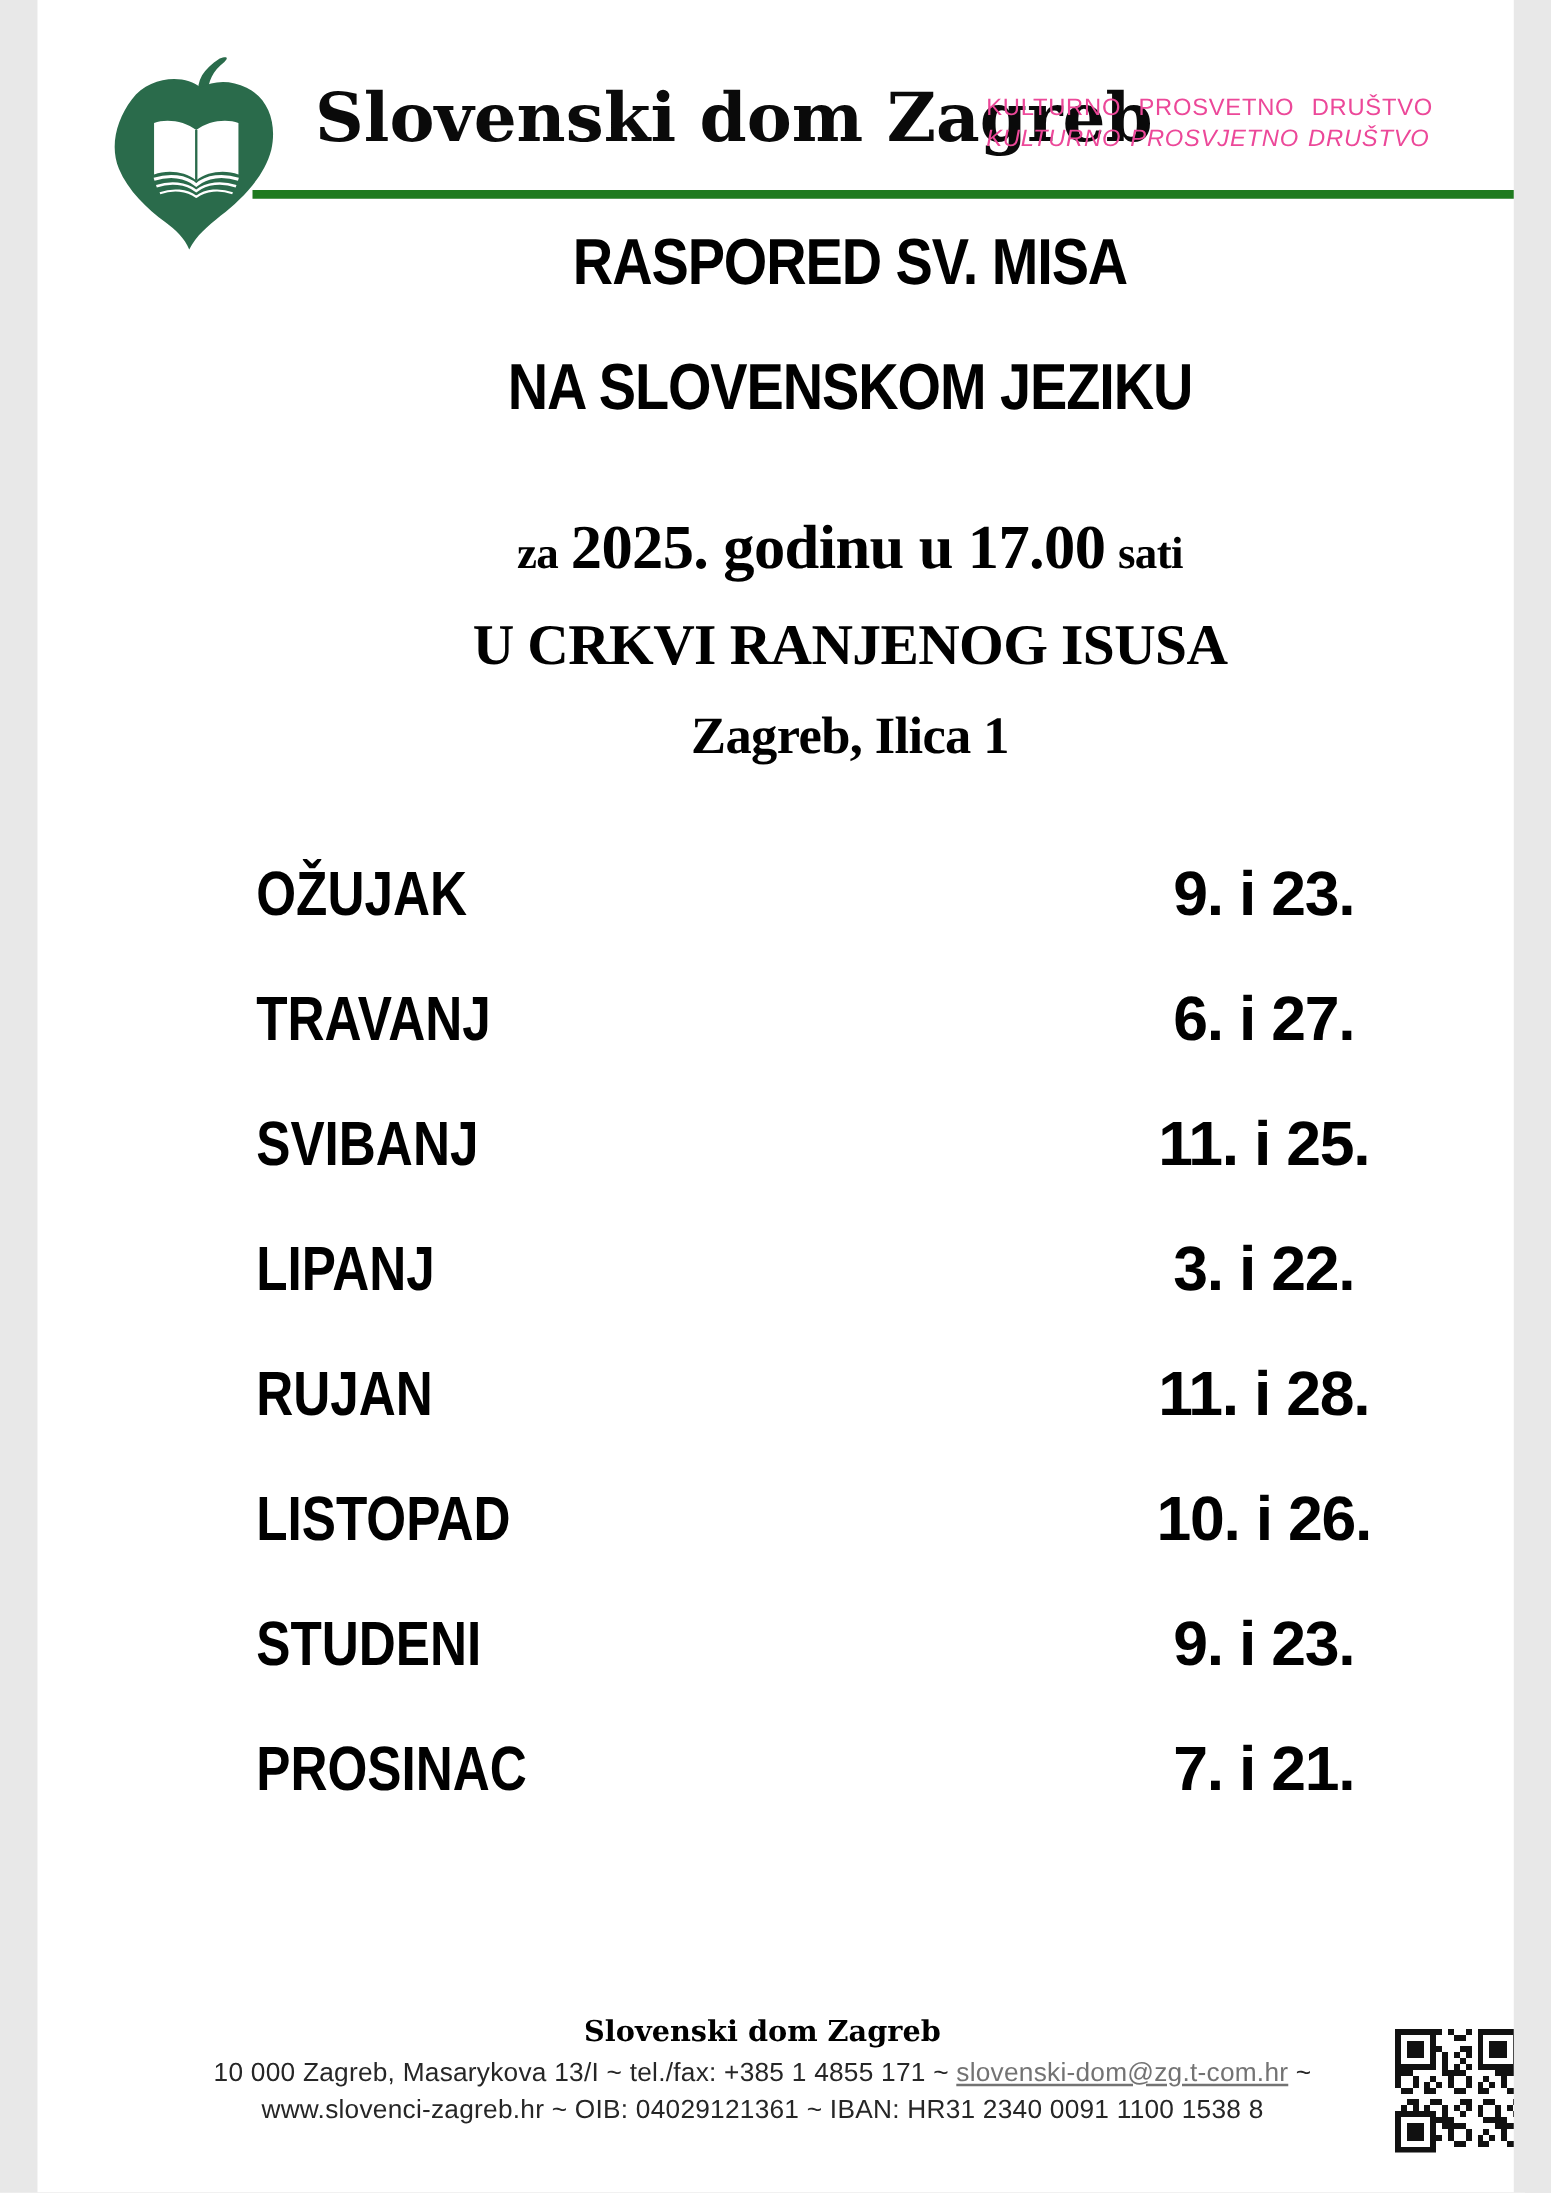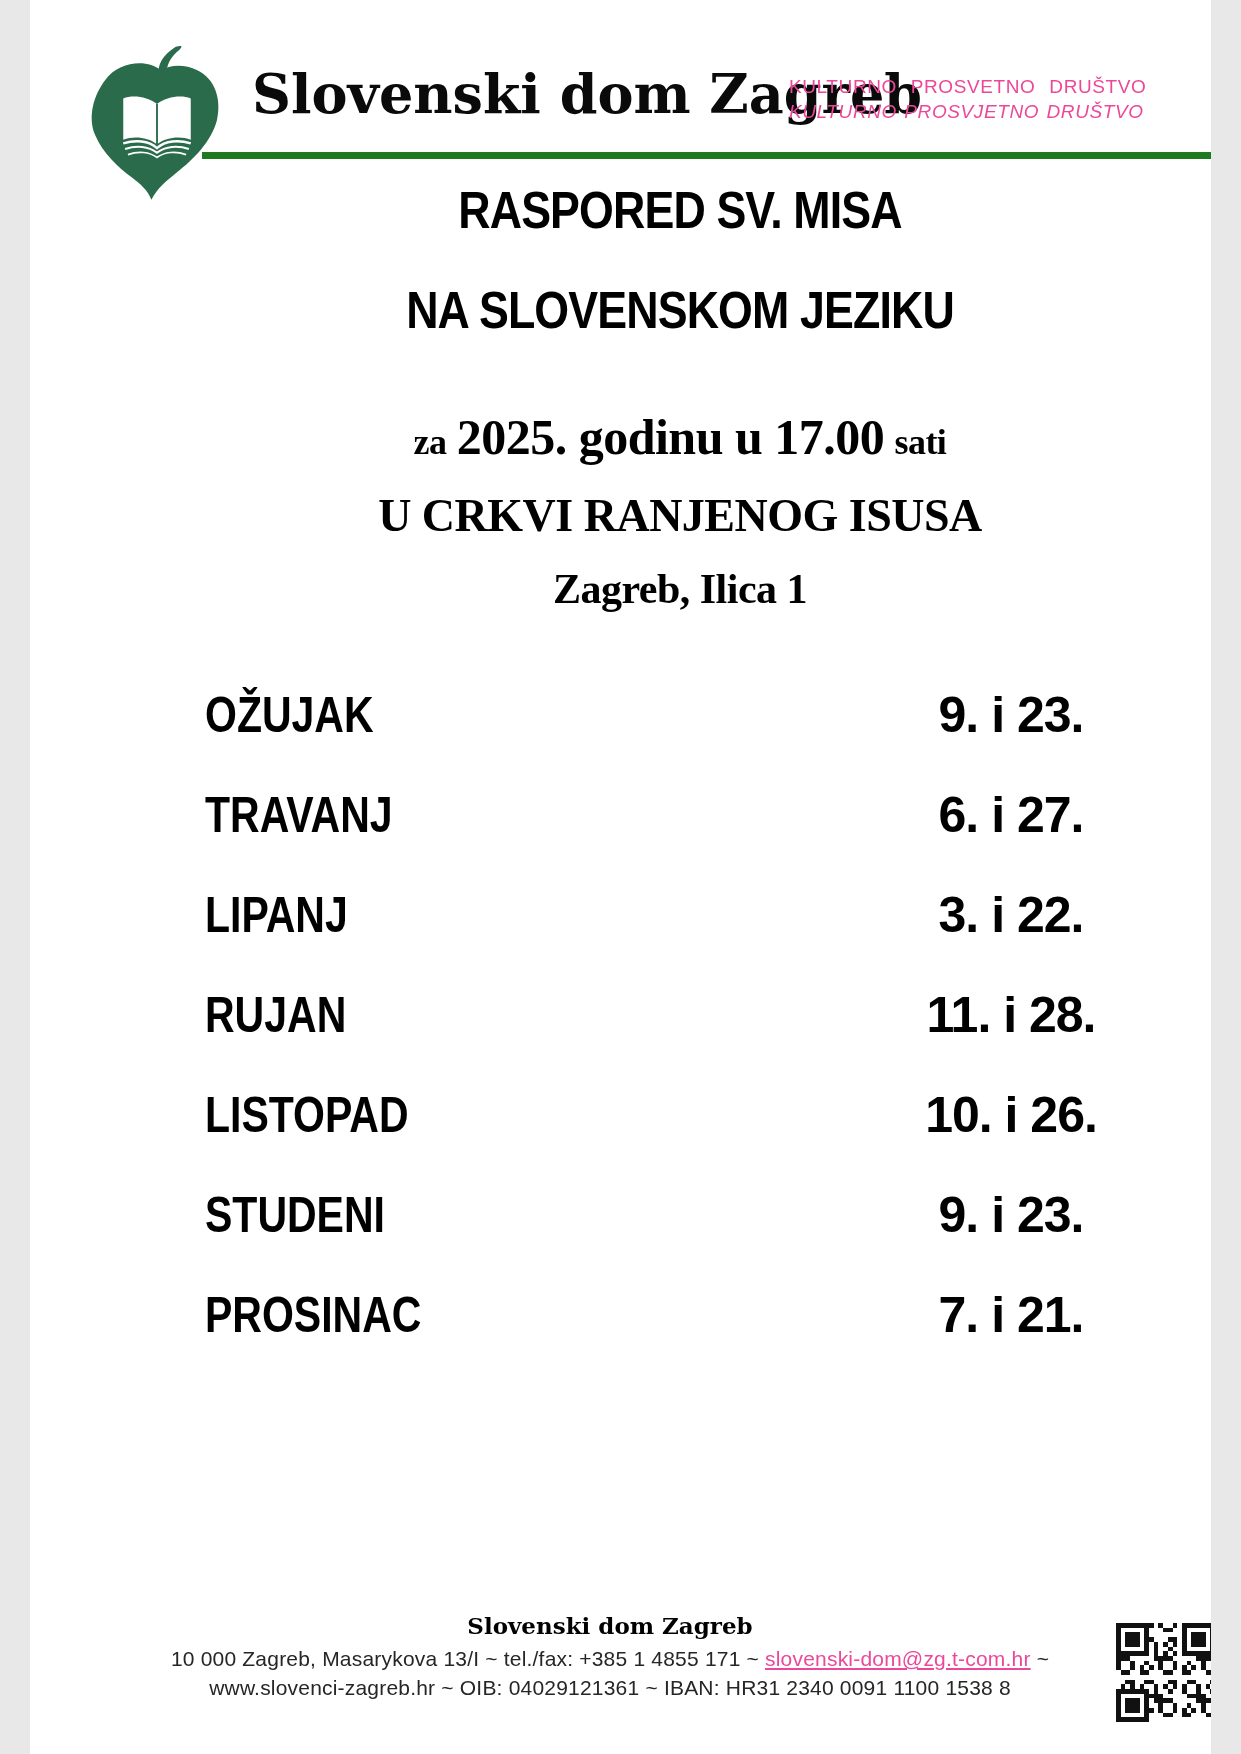--- a/index.html
+++ b/index.html
@@ -57,21 +57,21 @@
   }
   .s-month{display:inline-block;transform:scaleX(.82);transform-origin:0 50%;letter-spacing:0px;}
   .s-dates{display:inline-block;width:268px;text-align:center;letter-spacing:-1px;}
   
   .footer{position:absolute;left:0;top:1612px;width:1160px;text-align:center;color:#1c1c1c;}
   .f-brand{
     font-family:"DejaVu Serif","Liberation Serif",serif;
     font-weight:700;font-size:23px;color:#000;margin-bottom:6px;
   }
   .f-line{font-size:21px;line-height:1.38;letter-spacing:0.2px;color:#262626;}
-  .f-email{text-decoration:underline;color:#ec4899;}
+  .f-email{text-decoration:underline;color:#737373;}
   .qr{position:absolute;left:1086px;top:1623px;width:99px;height:99px;}
   .qr svg{width:100%;height:100%;shape-rendering:crispEdges;fill:#111;}
 </style>
 </head>
 <body>
 
 <div class="page">
 
   <div class="logo">
     <svg viewBox="0 0 160 172" xmlns="http://www.w3.org/2000/svg">
@@ -119,20 +119,24 @@
   </div>
 
   <div class="schedule">
     <div class="s-row">
       <span class="s-month">OŽUJAK</span>
       <span class="s-dates">9. i 23.</span>
     </div>
     <div class="s-row">
       <span class="s-month">TRAVANJ</span>
       <span class="s-dates">6. i 27.</span>
+    </div>
+    <div class="s-row">
+      <span class="s-month">SVIBANJ</span>
+      <span class="s-dates">11. i 25.</span>
     </div>
     <div class="s-row">
       <span class="s-month">LIPANJ</span>
       <span class="s-dates">3. i 22.</span>
     </div>
     <div class="s-row">
       <span class="s-month">RUJAN</span>
       <span class="s-dates">11. i 28.</span>
     </div>
     <div class="s-row">

